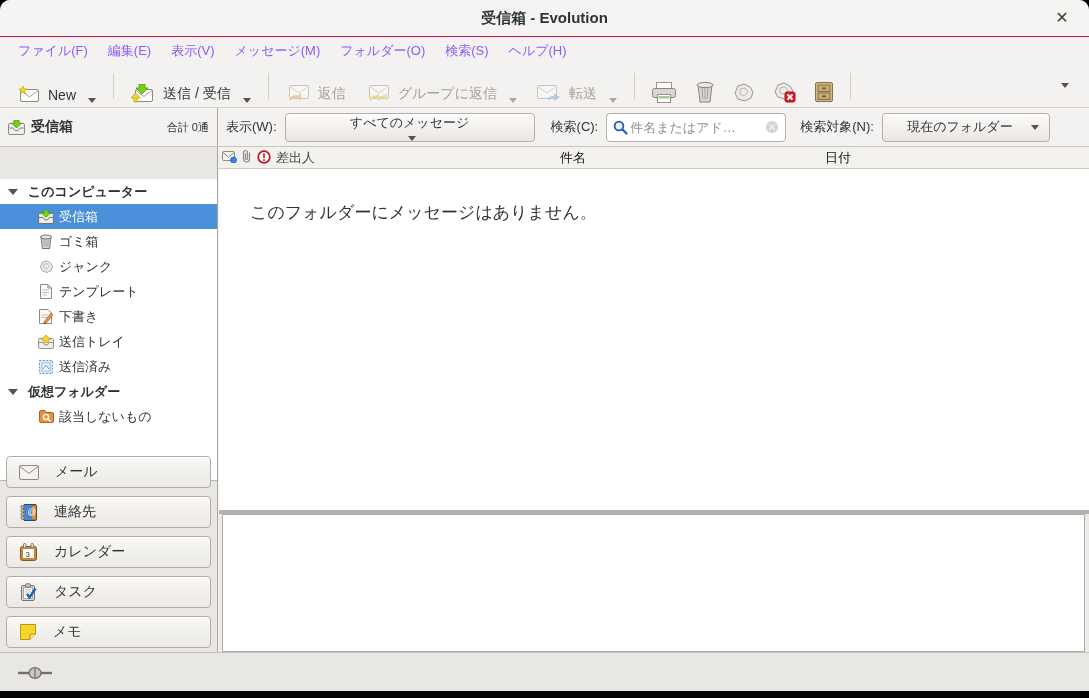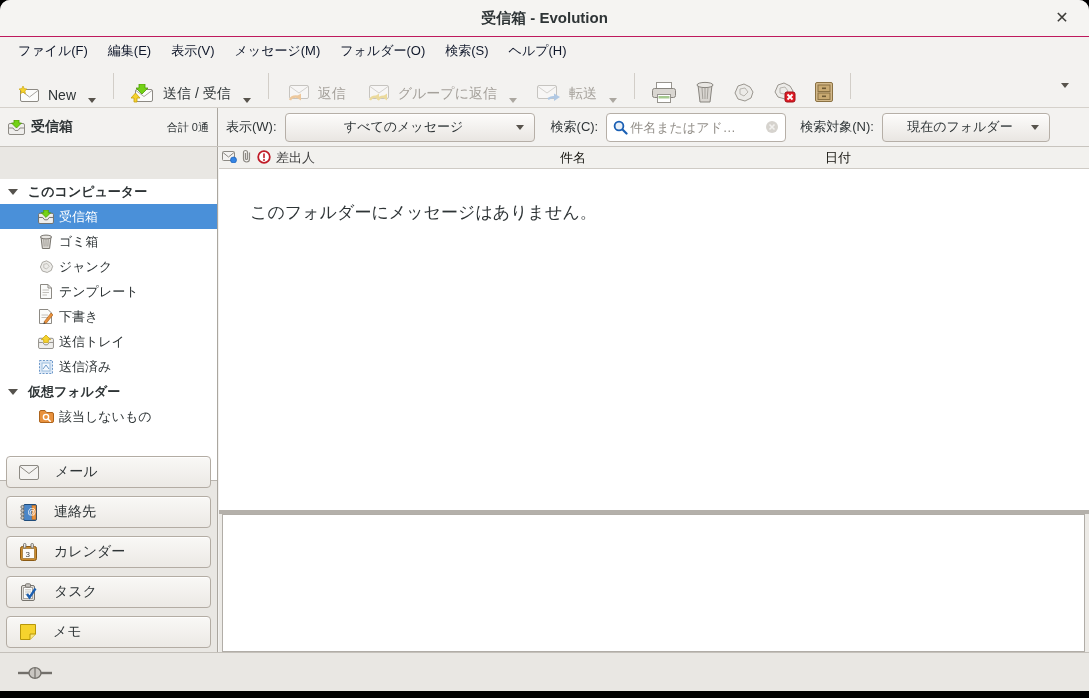--- a/index.html
+++ b/index.html
@@ -8,21 +8,21 @@
     border-radius:10px 10px 0 0;overflow:hidden;box-shadow:inset 0 0 0 1px rgba(90,88,84,.55);}
   
   .titlebar{position:absolute;top:0;left:0;right:0;height:36px;background:#f5f4f2;
     border-bottom:4px solid #be185d;display:flex;align-items:center;justify-content:center;}
   .title{font-size:15px;font-weight:bold;color:#2e3436;}
   .closebtn{position:absolute;right:14px;top:6px;width:26px;height:24px;border:none;background:transparent;
     font-size:16px;color:#3d3c39;cursor:pointer;line-height:24px;padding:0;}
   
   .menubar{position:absolute;top:37px;left:0;right:0;height:27px;background:#f3f2f0;
     display:flex;align-items:center;padding-left:8px;}
-  .menuitem{font-size:13px;color:#0f172a;padding:8px 10px;cursor:default;}
+  .menuitem{font-size:13px;color:#8b5cf6;padding:8px 10px;cursor:default;}
   
   .toolbar{position:absolute;top:64px;left:0;right:0;height:43px;background:#f3f2f0;
     border-bottom:1px solid #d5d1cb;display:flex;align-items:center;padding:0 8px;}
   .tbtn{display:flex;align-items:flex-end;gap:8px;border:none;background:transparent;height:34px;
     padding:0 10px;font-size:14px;color:#2e3436;border-radius:4px;cursor:pointer;}
   .tbtn.disabled{color:#a5a19b;cursor:default;}
   .tbtn.disabled svg{opacity:.5;}
   .tbtn.icononly{padding:0 9px;}
   .tsep{width:1px;height:26px;background:#d2cec8;margin:0 7px;flex:0 0 auto;}
   .arr{width:0;height:0;border-left:4px solid transparent;border-right:4px solid transparent;
@@ -34,21 +34,21 @@
     border-bottom:1px solid #c8c4be;display:flex;align-items:center;}
   .fb-left{width:218px;flex:0 0 218px;height:100%;border-right:1px solid #aaa69f;
     display:flex;align-items:center;padding:0 8px;box-sizing:border-box;gap:6px;}
   .fb-name{font-size:14px;font-weight:bold;color:#2e3436;}
   .fb-count{margin-left:auto;font-size:11px;color:#2e3436;white-space:nowrap;}
   .fb-label{font-size:13px;color:#2e3436;margin-left:8px;white-space:nowrap;}
   .combo{display:flex;align-items:center;height:29px;border:1px solid #b6afa7;border-radius:4px;
     background:linear-gradient(#fdfcfb,#e9e6e2);box-shadow:inset 0 1px rgba(255,255,255,.7);
     padding:0 10px;font-size:13px;color:#2e3436;cursor:pointer;margin-left:8px;}
   .combo .cv{flex:1;text-align:center;white-space:nowrap;overflow:hidden;}
-  .combo-show{width:250px;box-sizing:border-box;}
+  .combo-show{width:250px;box-sizing:border-box;flex-direction:column;}
   .combo-scope{width:168px;box-sizing:border-box;}
   .entry{display:flex;align-items:center;height:29px;width:180px;box-sizing:border-box;margin-left:8px;
     background:#fff;border:1px solid #b6afa7;border-radius:4px;padding:0 6px;}
   .entry input{border:none;outline:none;flex:1;min-width:0;font-size:13px;color:#2e3436;
     font-family:inherit;background:transparent;}
   .entry input::placeholder{color:#928e88;}
   
   .bodyarea{position:absolute;top:147px;left:0;right:0;height:505px;}
   .sidebar{position:absolute;top:0;left:0;width:218px;height:100%;border-right:1px solid #aaa69f;
     box-sizing:border-box;background:#e9e7e3;}

